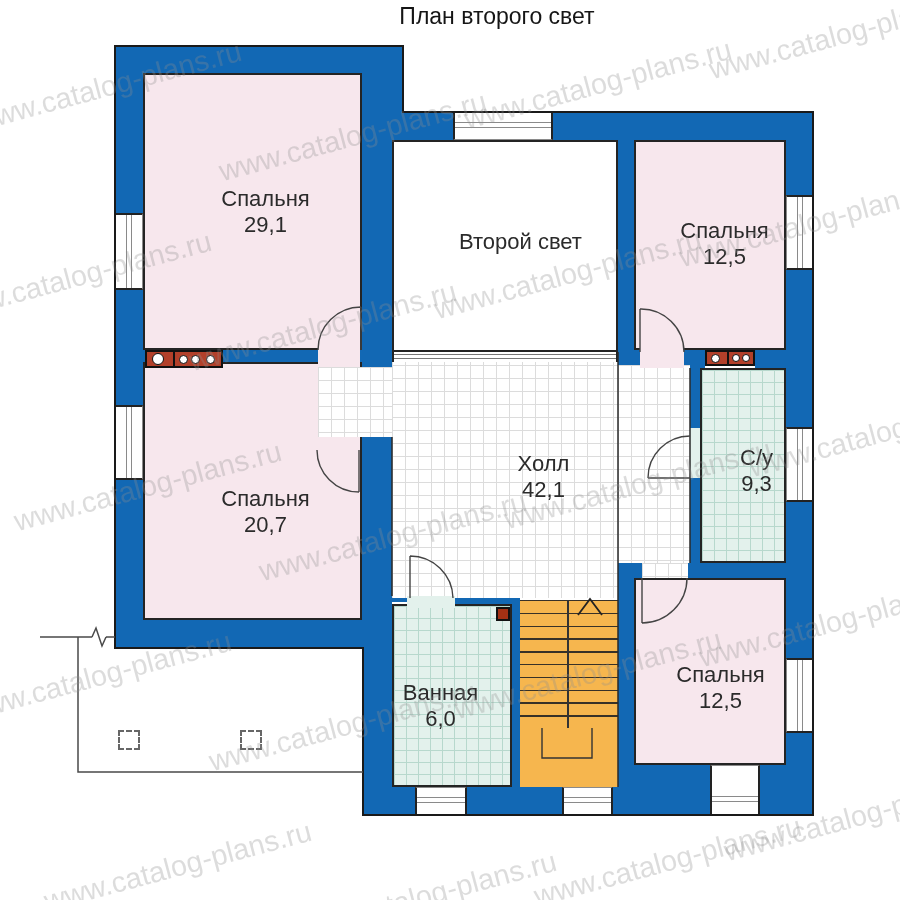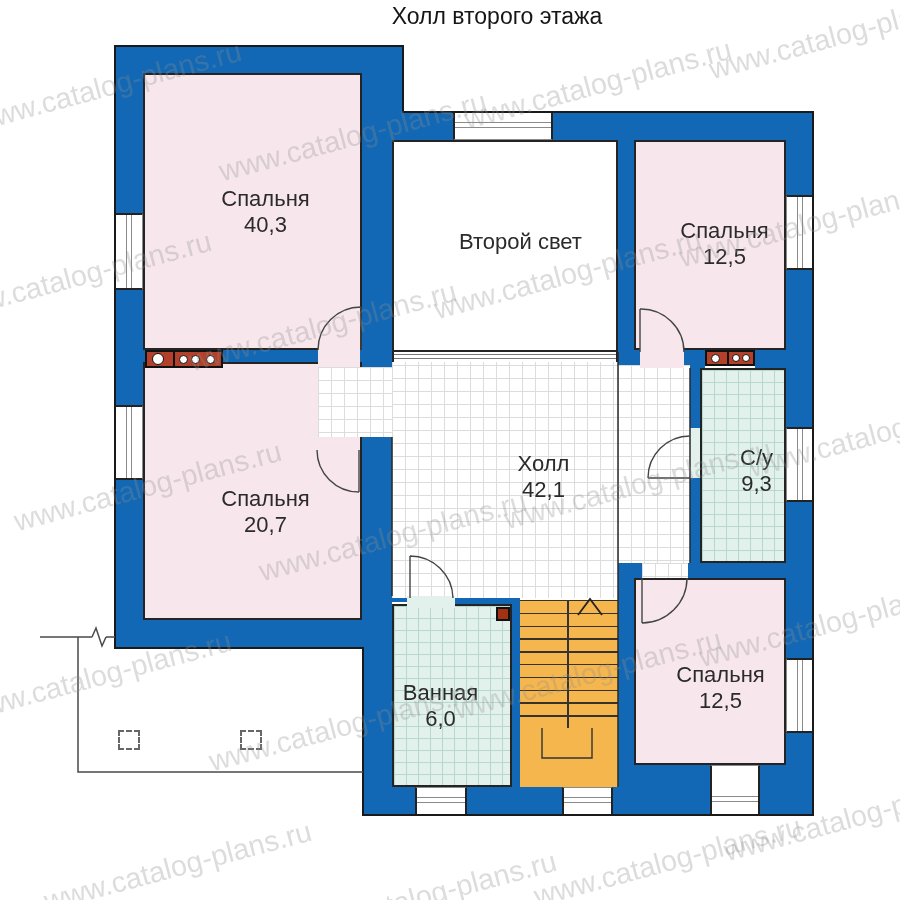--- a/index.html
+++ b/index.html
@@ -161,25 +161,25 @@
 
     <path d="M542,728 V758 H592 V728" fill="none" stroke="#333" stroke-width="1.4"></path>
     <path d="M578,615 L590,599 L602,615" fill="none" stroke="#222" stroke-width="1.8"></path>
 
     <g stroke="#4a4a4a" stroke-width="1.5" fill="none">
       <path d="M40,637 H92 M106,637 H115 M92,637 L96,628 L102,646 L106,637"></path>
       <path d="M78,637 V772 H363"></path>
     </g>
   </svg>
 
-  <div class="title">Холл второго этажа</div>
+  <div class="title">План второго свет</div>
 
   <div class="lbl" style="left:253px;top:212px">
     <span>Спальня</span>
-    <span>40,3</span>
+    <span>29,1</span>
   </div>
   <div class="lbl" style="left:508px;top:242px">
     <span>Второй свет</span>
   </div>
   <div class="lbl" style="left:712px;top:244px">
     <span>Спальня</span>
     <span>12,5</span>
   </div>
   <div class="lbl" style="left:253px;top:512px">
     <span>Спальня</span>

